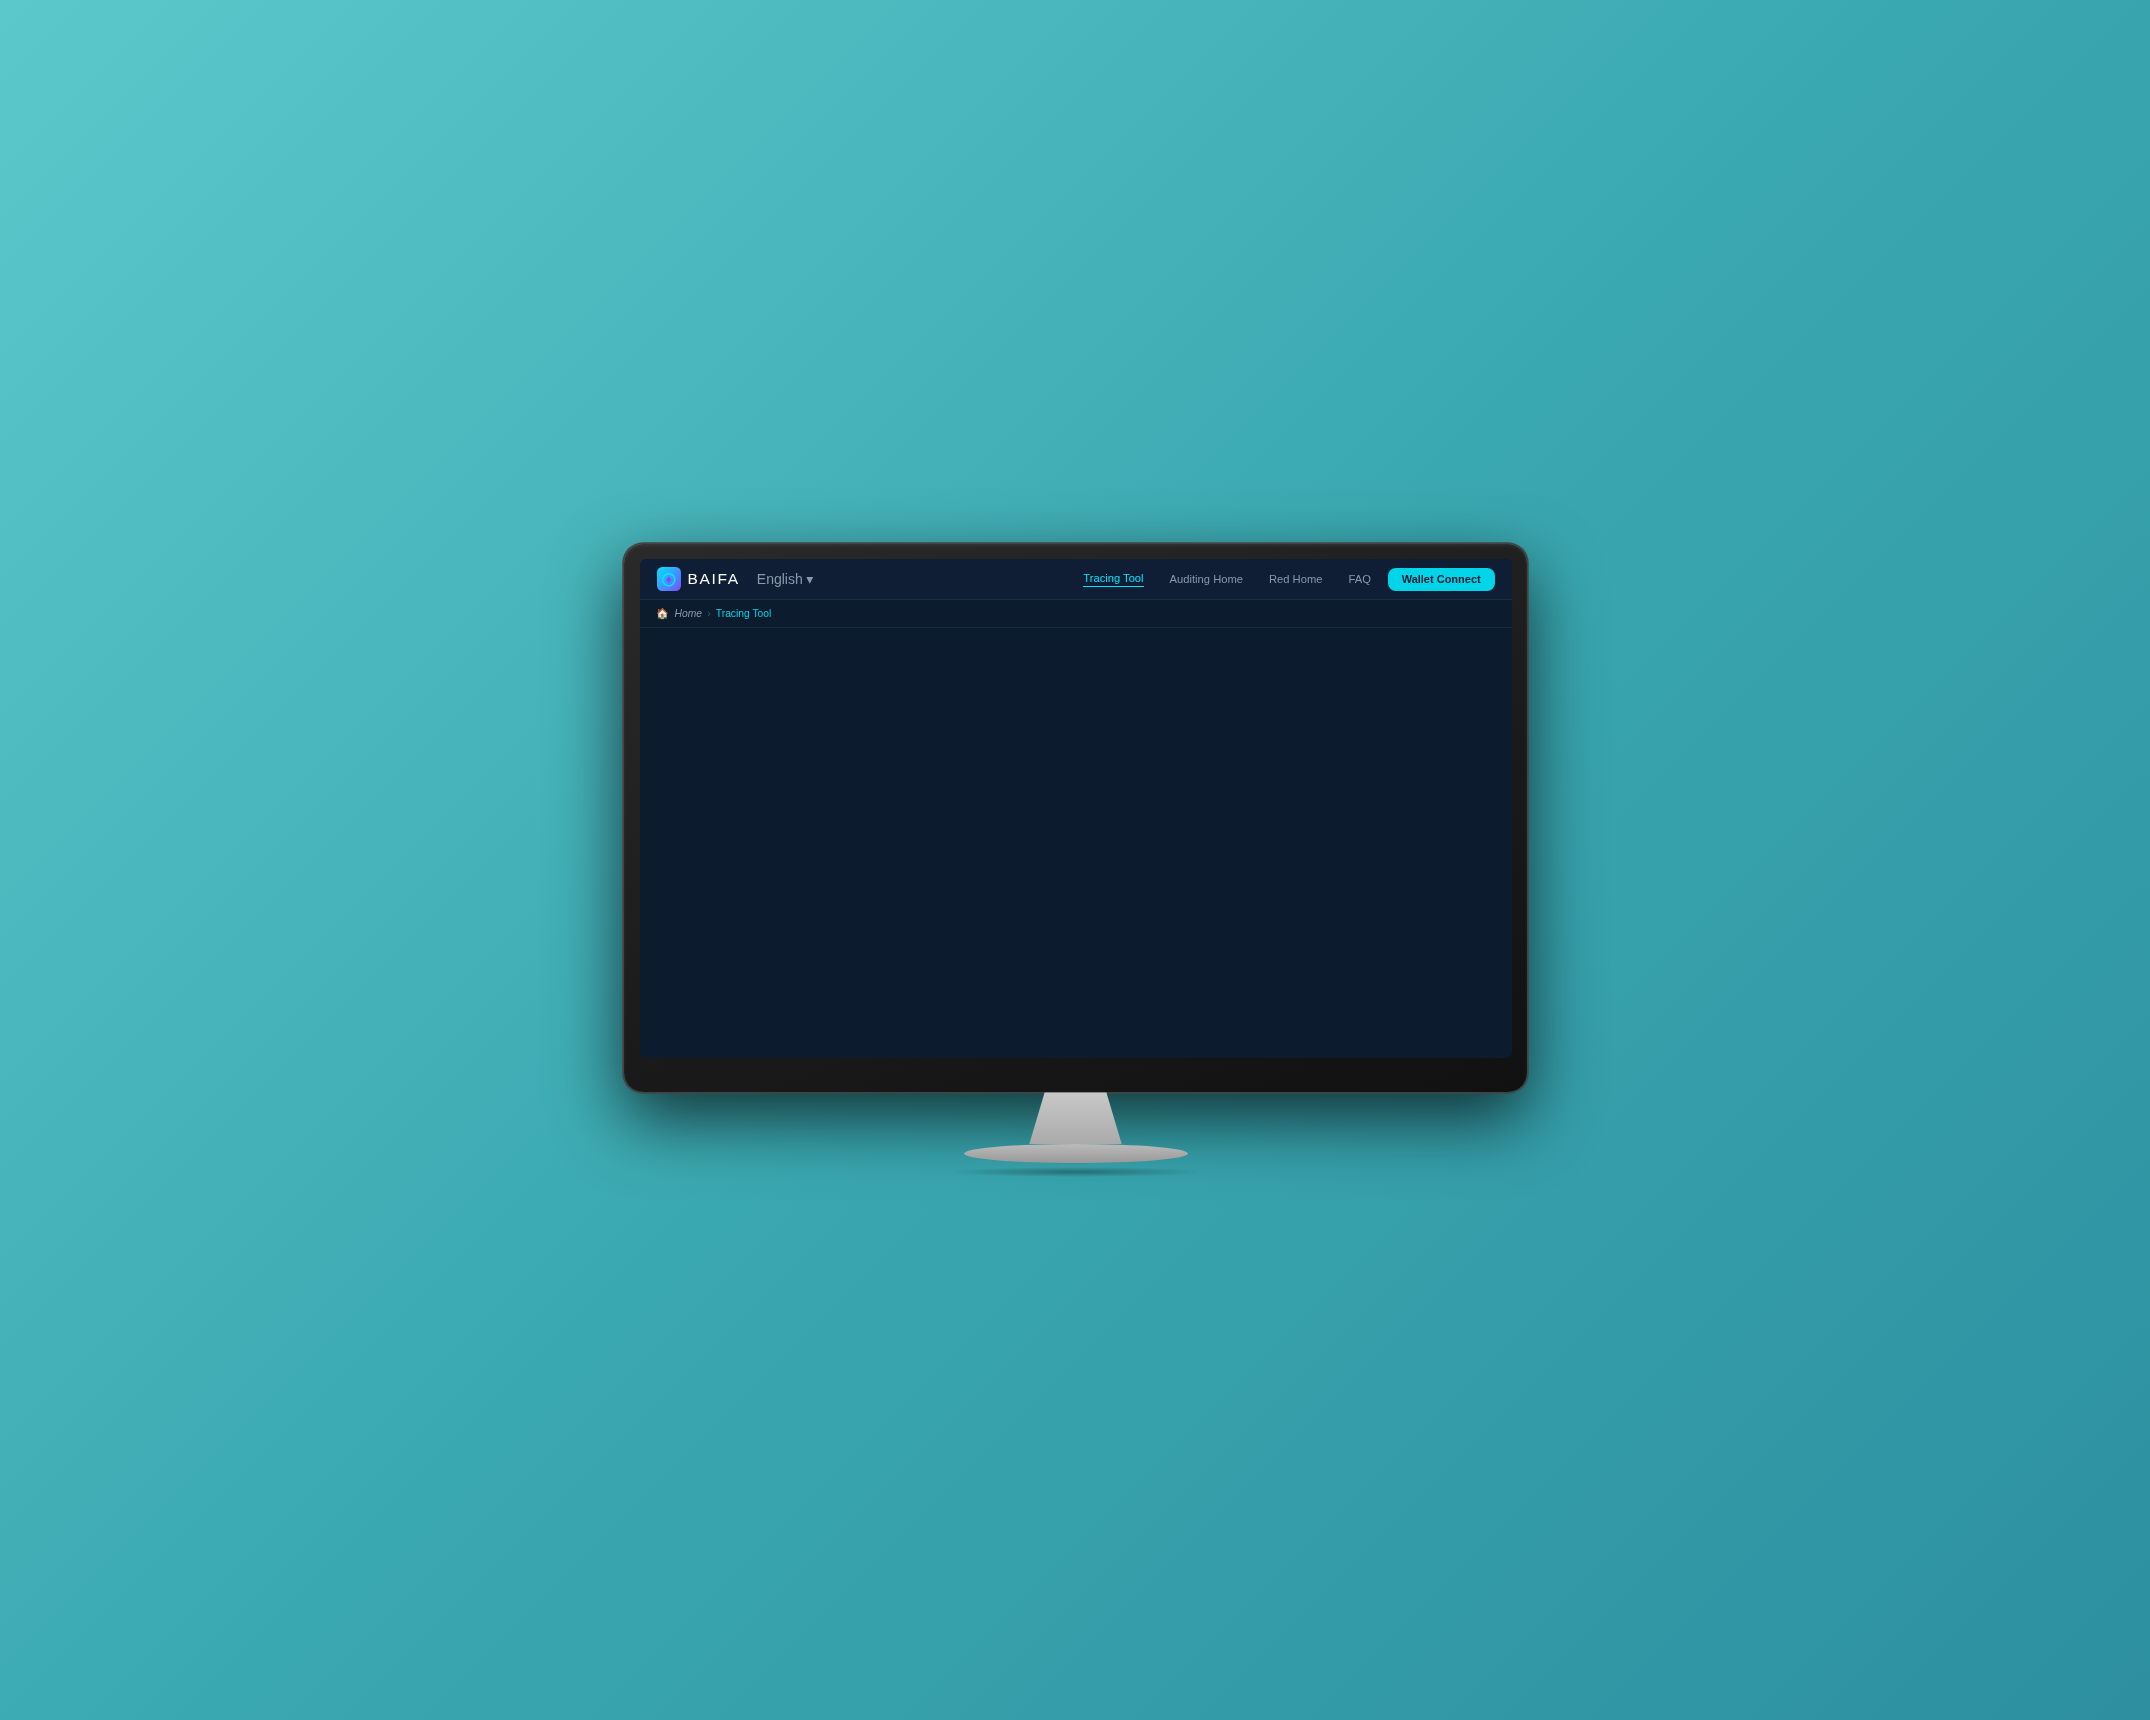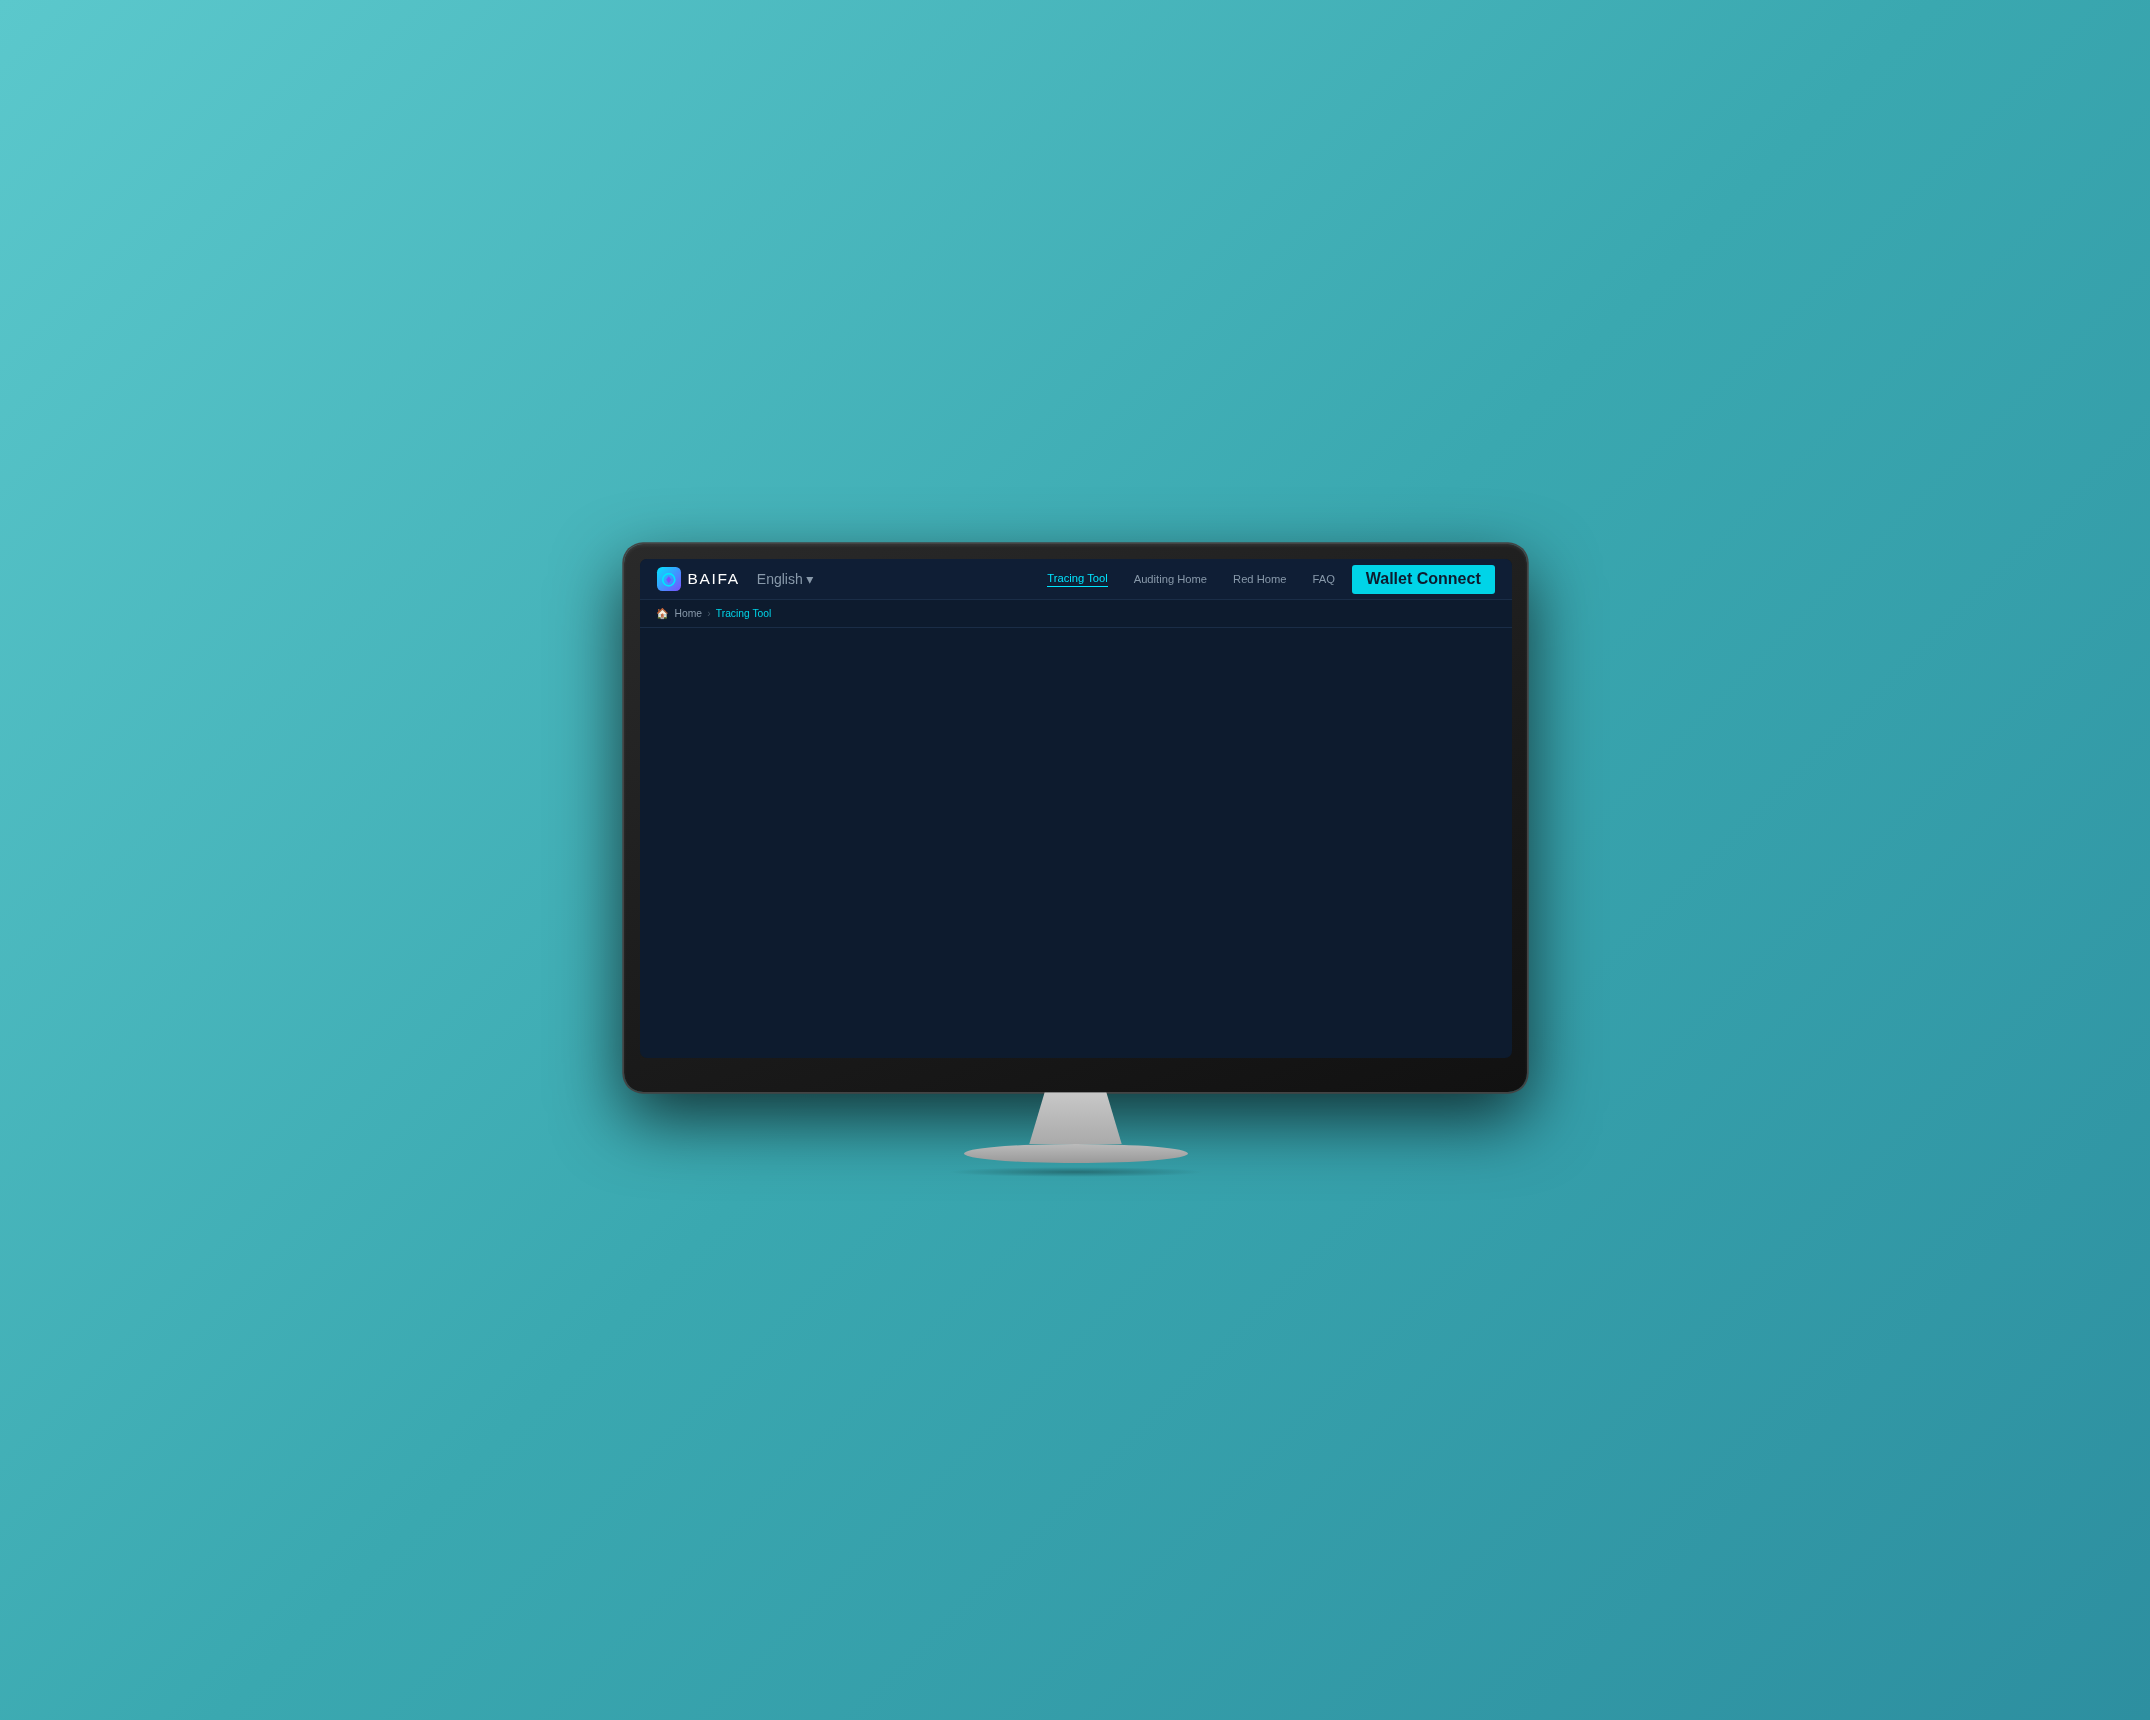--- a/index.html
+++ b/index.html
@@ -120,39 +120,39 @@
       text-decoration: none;
     }
     .nav-link.active {
       color: #00e5ff;
       border-bottom: 1.7px solid #00e5ff;
     }
     .wallet-btn {
       background: #00d4e8;
       color: #0d1b2e;
       border: none;
-      border-radius: 3px;
+      border-radius: 8px;
       padding: 5.2px 13.8px;
-      font-size: 16px;
+      font-size: 11px;
       font-weight: 600;
       cursor: pointer;
     }
 
     
     .breadcrumb {
       background: #0d1b2e;
       padding: 6.9px 17px;
       display: flex;
       align-items: center;
       gap: 5.2px;
       font-size: 10.3px;
       color: #8899aa;
       border-bottom: 0.9px solid #1a2d47;
     }
-    .breadcrumb-link { color: #8899aa; }
+    .breadcrumb-link { color: #8899aa; font-style: italic; }
     .breadcrumb-active { color: #00d4e8; }
     .breadcrumb-sep { color: #445566; }
 
     
     .main-content {
       background: #0f1e35;
       flex: 1;
       position: relative;
       overflow: hidden;
     }

